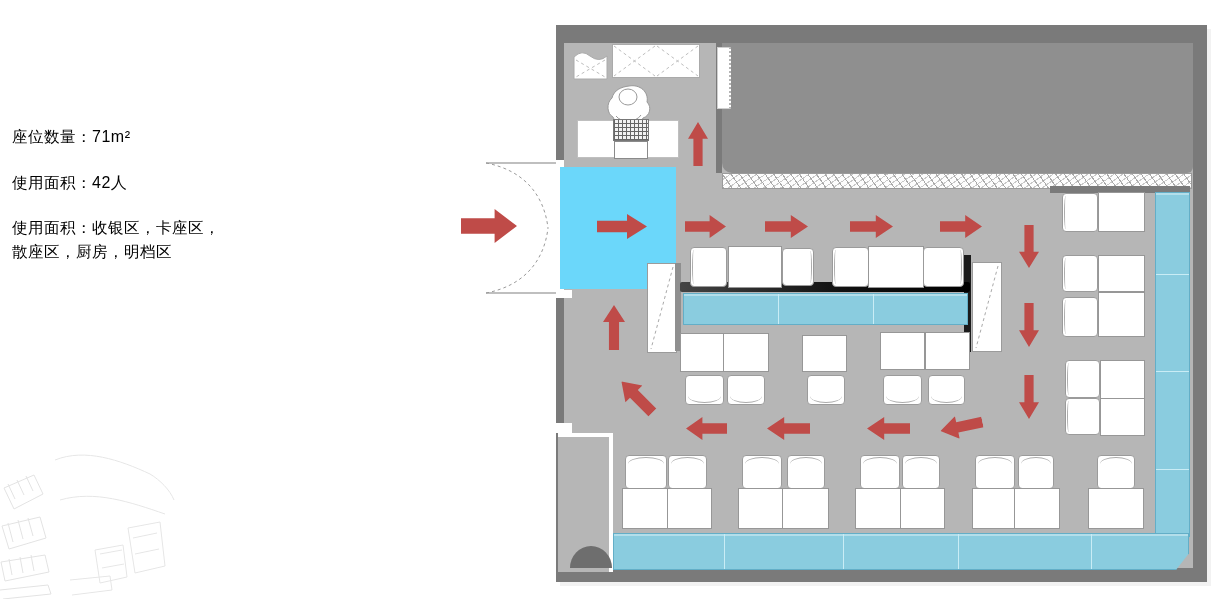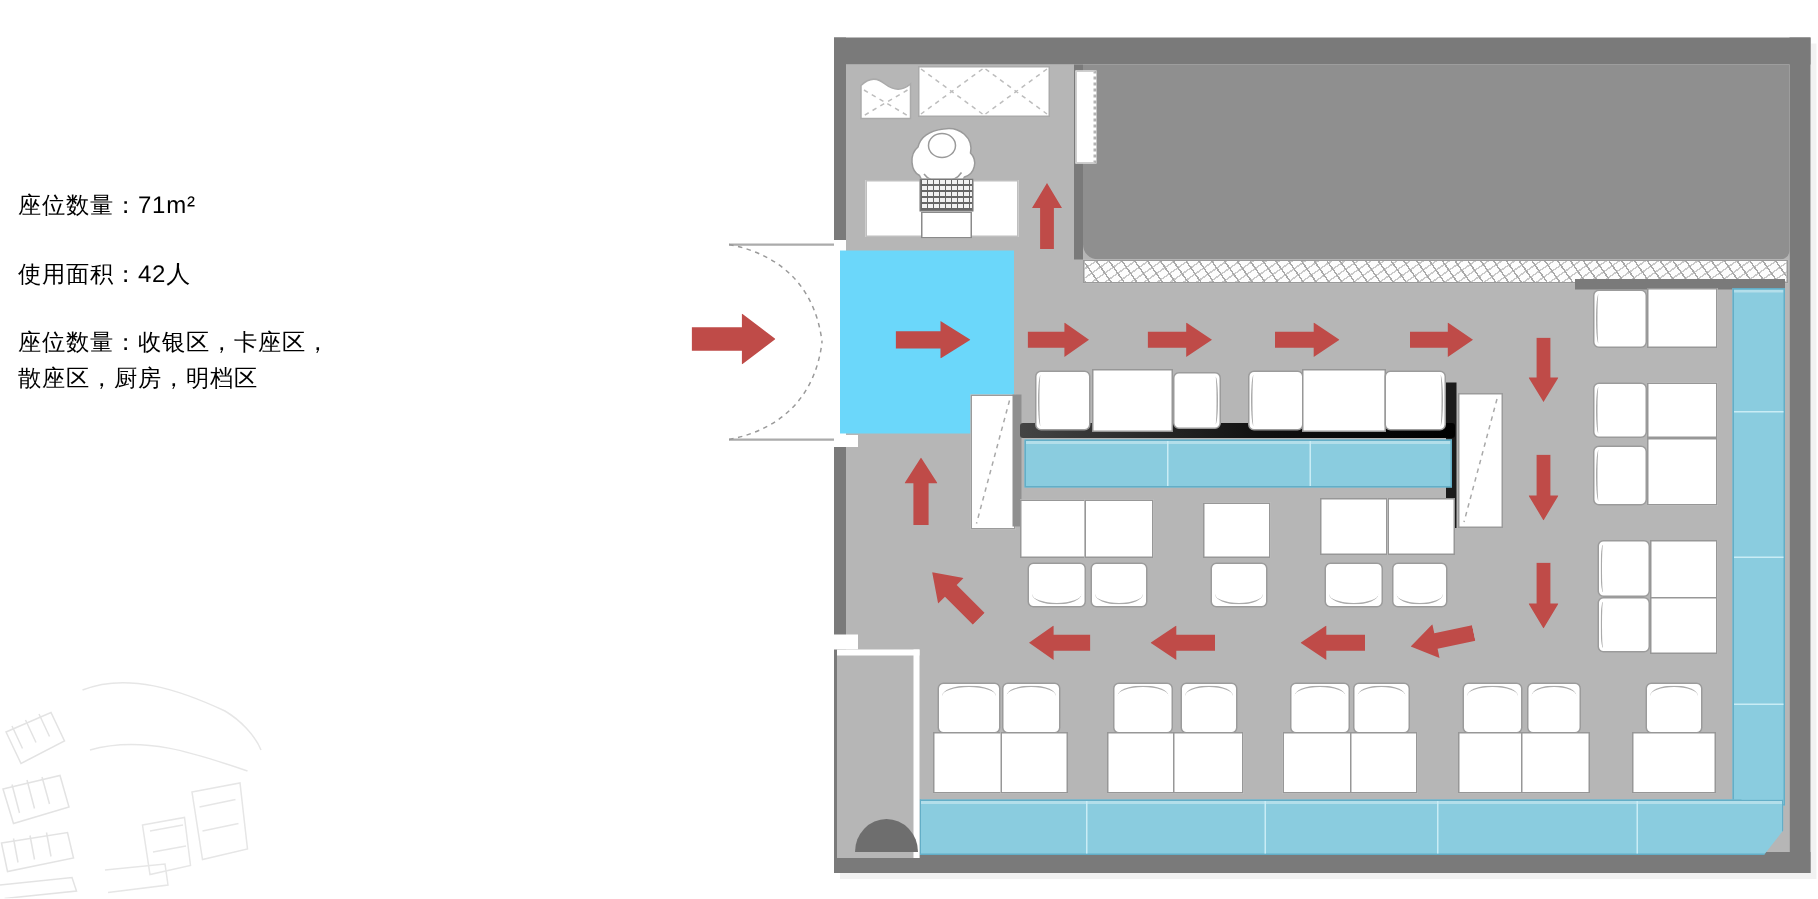--- a/index.html
+++ b/index.html
@@ -50,21 +50,21 @@
   .notch{position:absolute;background:#fff;}
   .wcroom{position:absolute;background:var(--c-floor,#b6b6b6);border-top:4px solid #fff;border-right:4px solid #fff;}
   .column{position:absolute;background:#6e6e6e;border-radius:50% 50% 0 0/100% 100% 0 0;}
   svg{display:block;}
 </style>
 </head>
 <body>
 
 <div class="info-line" style="top:127px;"><span>座位数量：</span><span class="val">71m²</span></div>
 <div class="info-line" style="top:173px;"><span>使用面积：</span><span class="val">42人</span></div>
-<div class="info-line" style="top:218px;">座位数量：收银区，卡座区，</div>
+<div class="info-line" style="top:218px;">使用面积：收银区，卡座区，</div>
 <div class="info-line" style="top:242px;">散座区，厨房，明档区</div>
 
 <svg class="abs" style="left:0;top:430px;" width="175" height="169" viewBox="0 0 175 169">
   <g fill="none" stroke="#cccccc" stroke-width="1" opacity="0.55">
     <path d="M4,58 l30,-13 l9,19 l-29,15 z"></path>
       <path d="M8,54 l7,15 M17,50 l7,15 M26,46 l7,15"></path>
     <path d="M2,96 l38,-9 l6,21 l-37,11 z"></path>
       <path d="M8,93 l5,19 M18,90 l5,19 M28,88 l5,18"></path>
     <path d="M1,132 l44,-7 l4,17 l-44,9 z"></path>
       <path d="M9,129 l3,16 M20,127 l3,16 M31,125 l3,16"></path>

